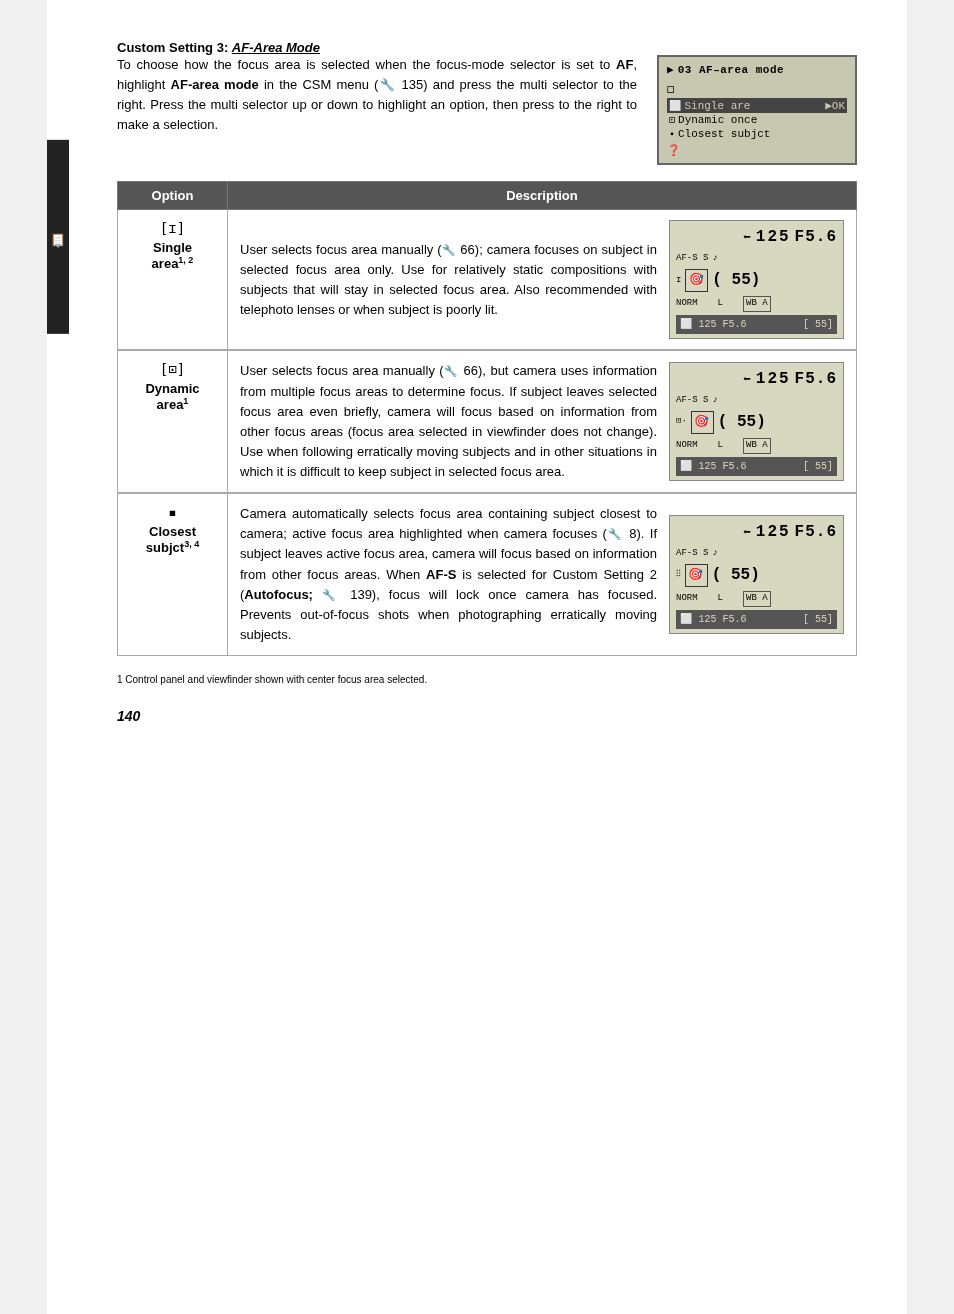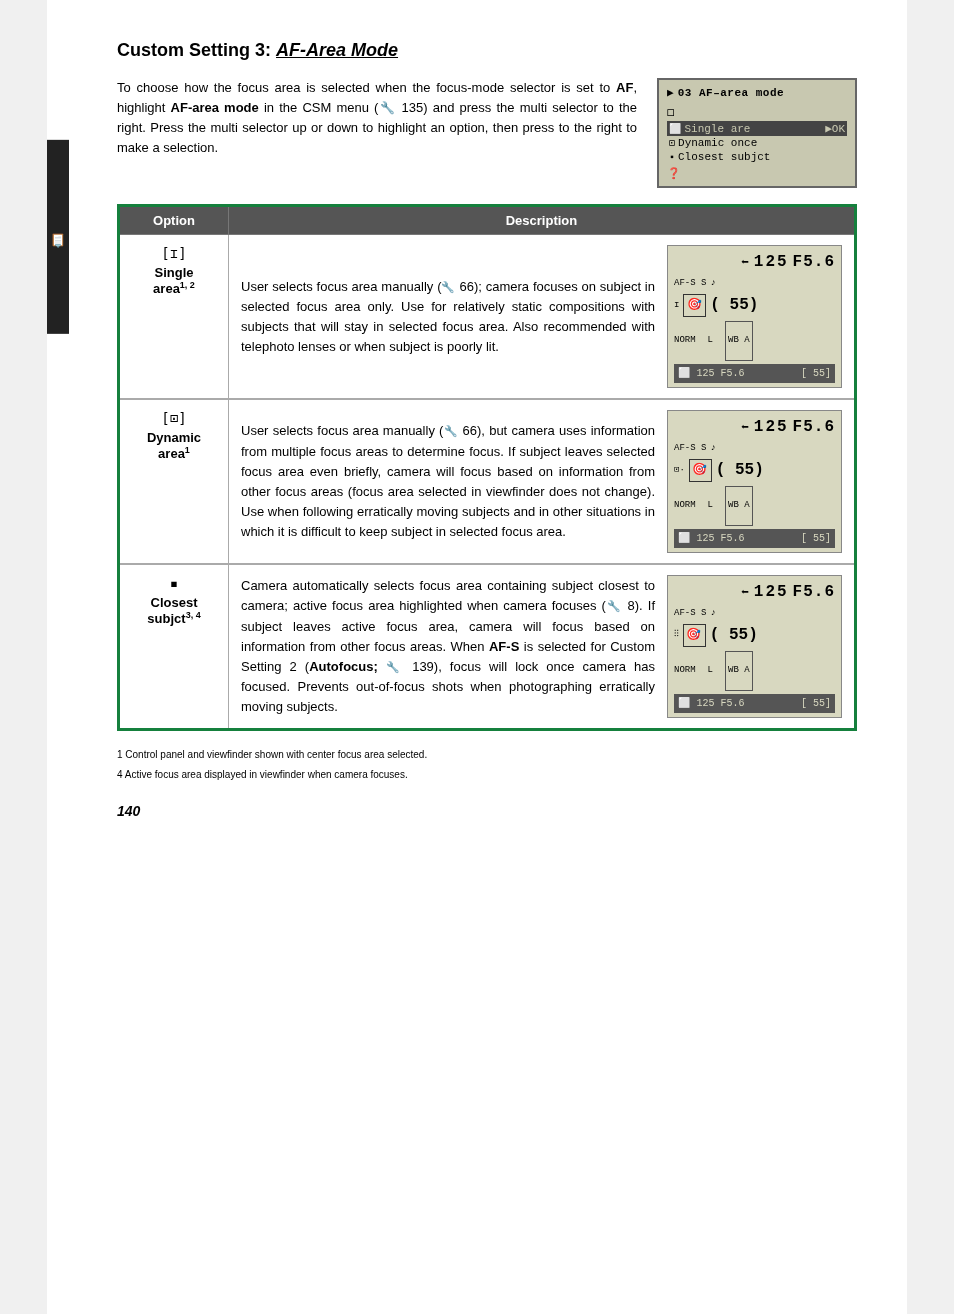--- a/index.html
+++ b/index.html
@@ -41,23 +41,23 @@
     .side-tab-icon {
       font-size: 13px;
       margin-bottom: 4px;
     }
     .side-tab-text {
       font-size: 10px;
       white-space: nowrap;
     }
 
     h1 {
-      font-size: 18px;
-      font-weight: bold;
-      margin-bottom: 17px;
+      font-size: 13px;
+      font-weight: bold;
+      margin-bottom: 0;
       border-bottom: none;
     }
     h1 em {
       font-style: italic;
       text-decoration: underline;
     }
 
     .intro-section {
       display: flex;
       gap: 20px;
@@ -112,21 +112,21 @@
     }
     .lcd-icon {
       font-size: 10px;
     }
 
     
     .option-table {
       width: 100%;
       border-collapse: collapse;
       margin-bottom: 16px;
-      border: 3px solid #15803d;
+      border: 1px solid #15803d;
     }
     .option-table th {
       background: #555;
       color: #fff;
       padding: 6px 12px;
       font-size: 13px;
       font-weight: bold;
       text-align: center;
       border: 1px solid #777;
     }
@@ -193,25 +193,25 @@
       border: 1px solid #333;
       padding: 1px 3px;
       font-size: 10px;
       display: flex;
       align-items: center;
       gap: 2px;
     }
     .vf-bottom-row {
       display: flex;
       align-items: center;
-      gap: 12px;
+      gap: 20px;
       font-size: 9px;
     }
     .vf-norm { font-size: 9px; }
-    .vf-wb { font-size: 9px; border: 1px solid #555; padding: 12px 2px; }
+    .vf-wb { font-size: 9px; border: 1px solid #555; padding: 0 2px; }
     .vf-bottom-bar {
       background: #555;
       color: #d8d8c0;
       font-family: 'Courier New', monospace;
       font-size: 10px;
       padding: 2px 4px;
       display: flex;
       align-items: center;
       gap: 6px;
       margin-top: 3px;
@@ -428,18 +428,17 @@
               </div>
             </div>
           </div>
         </td>
       </tr>
     </tbody>
   </table>
 
   <div class="footnotes">
     <p>1 Control panel and viewfinder shown with center focus area selected.</p>
-    <p>4 Active focus area displayed in viewfinder when camera focuses.</p>
   </div>
 
   <div class="page-number">140</div>
 
 </div>
 
 </body></html>

